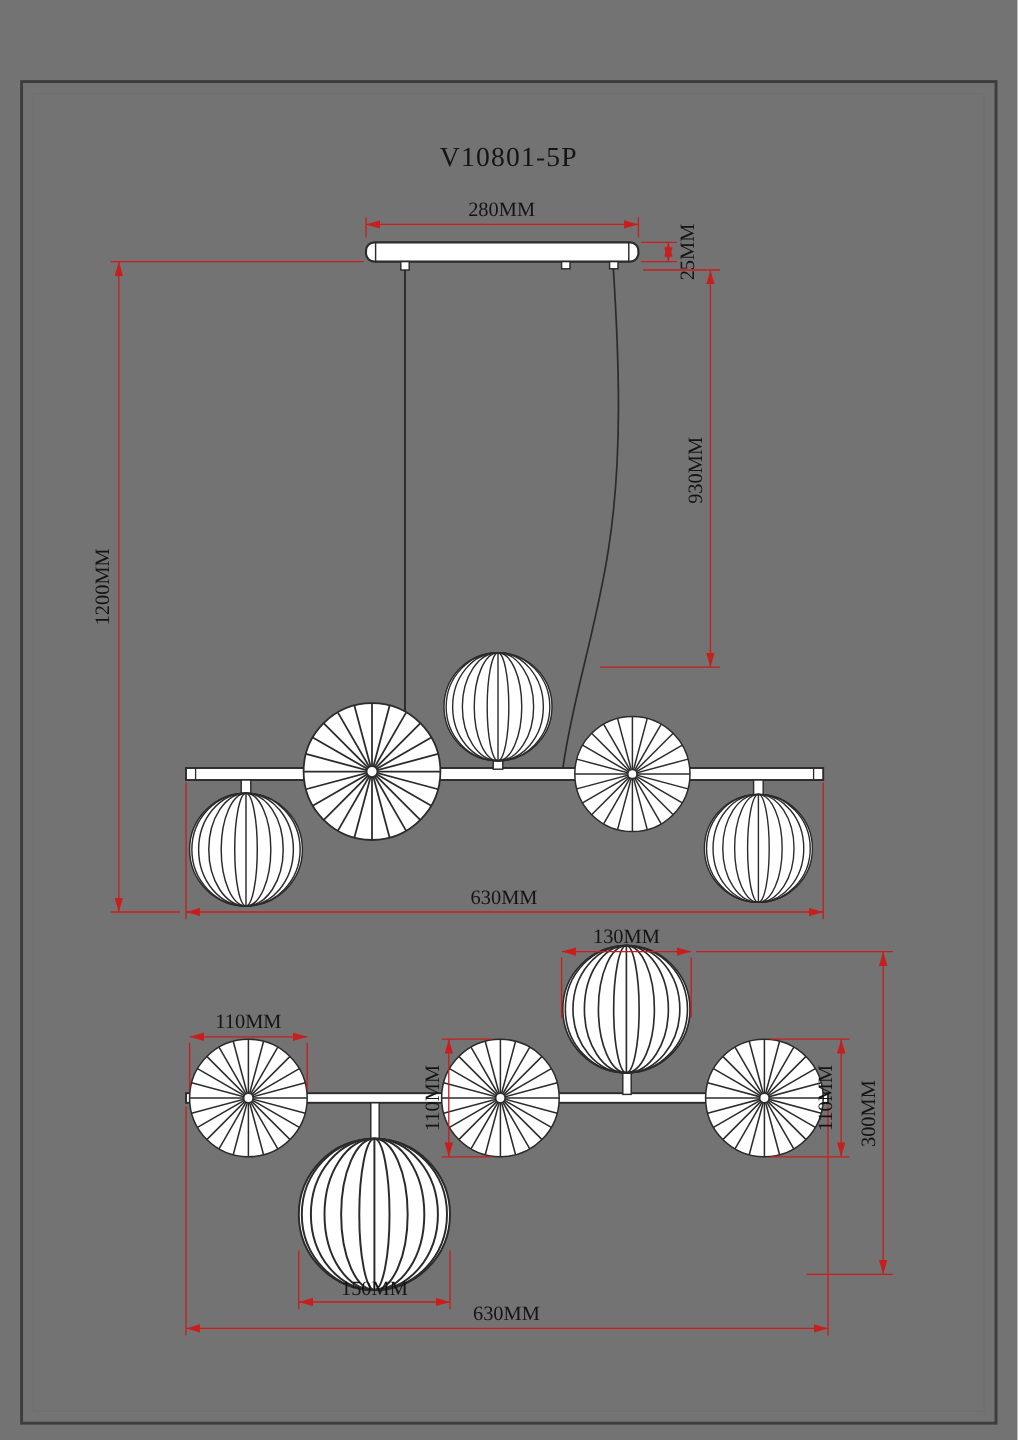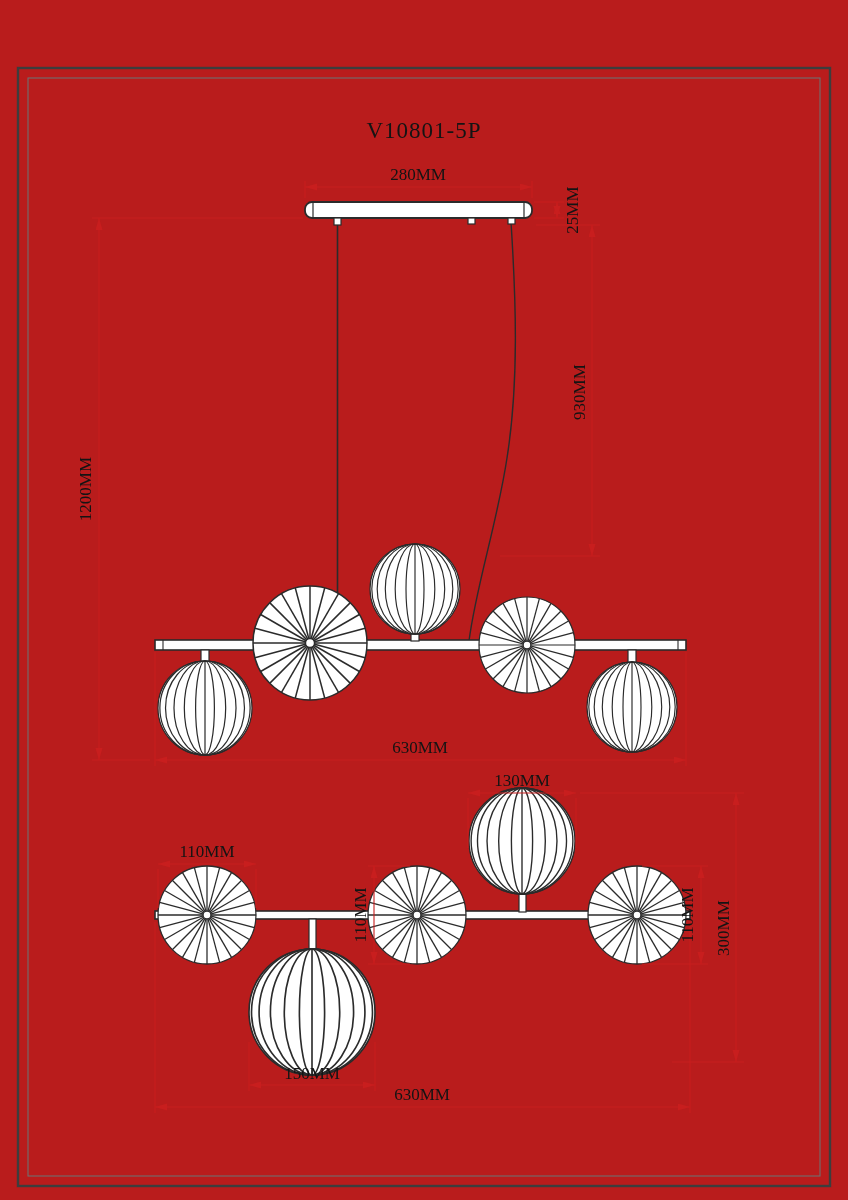--- a/index.html
+++ b/index.html
@@ -1,19 +1,19 @@
 <!DOCTYPE html>
 <html><head>
 <meta charset="utf-8">
 <style>
   html,body { margin:0; padding:0; background:#ffffff; }
   .page {
     position:relative;
     width:848px; height:1200px;
-    background:#b91c1c;
+    background:#737373;
     font-family:"Liberation Serif", serif;
   }
   svg { position:absolute; top:0; left:0; }
   text {
     font-family:"Liberation Serif", serif;
     fill:#141414;
   }
   .title-text { font-size:23px; letter-spacing:1px; }
   .dim-text  { font-size:17px; }
 </style>

